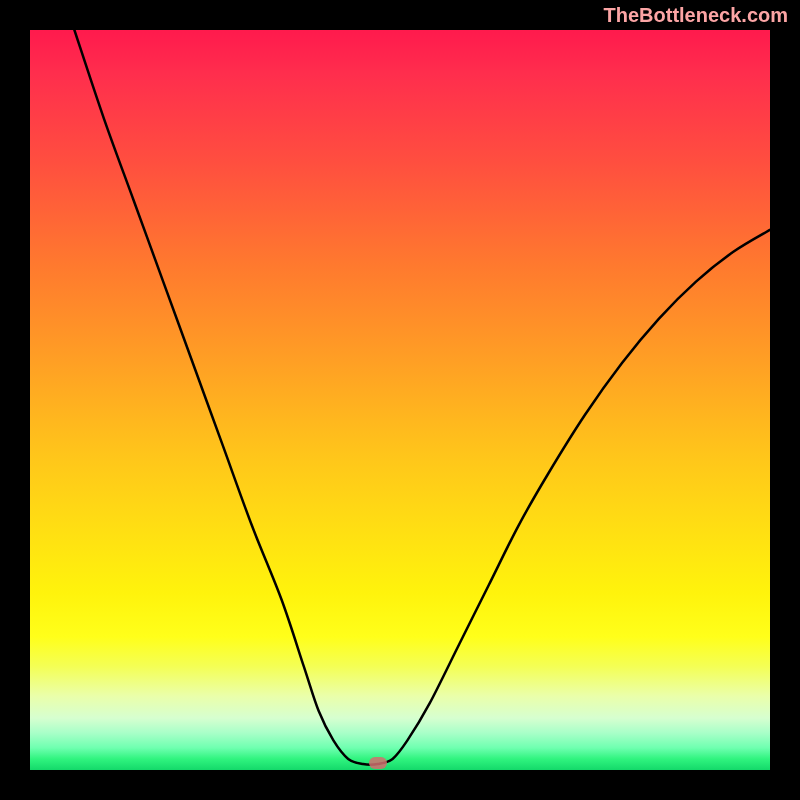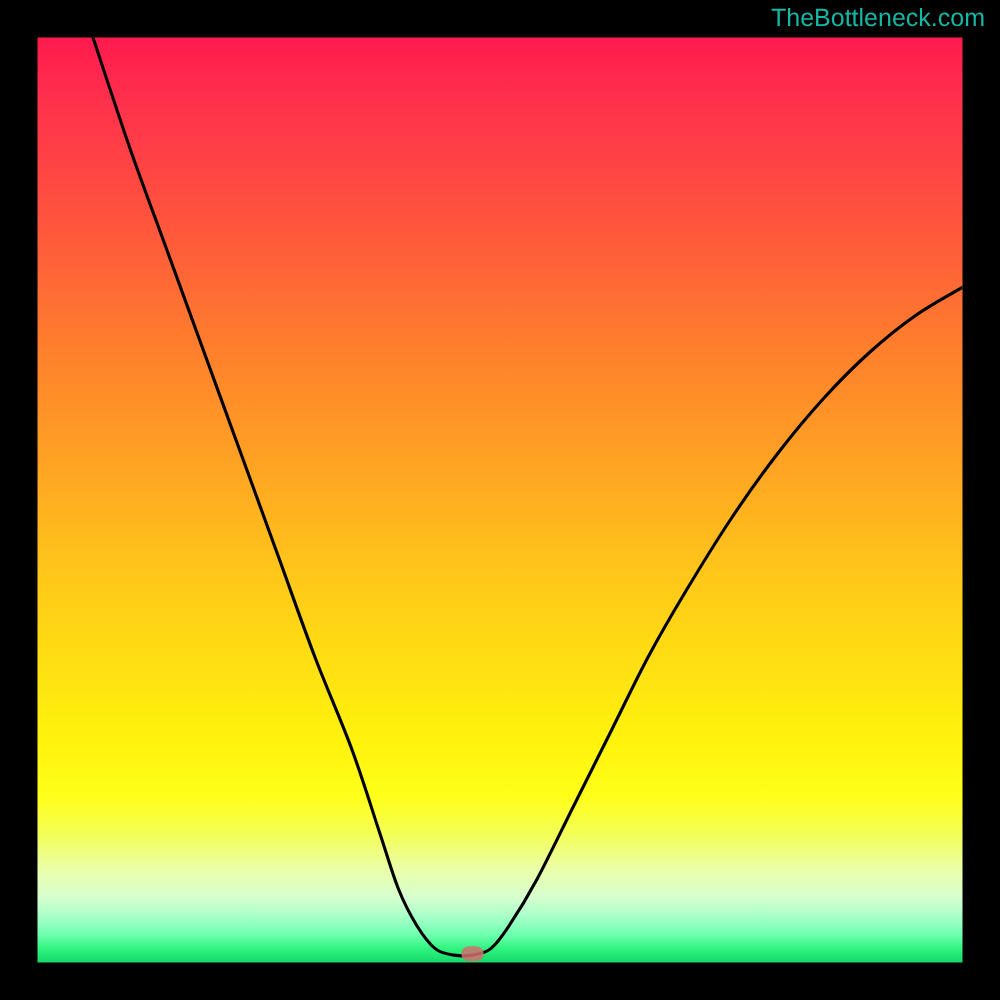--- a/index.html
+++ b/index.html
@@ -8,23 +8,23 @@
     height: 800px;
     background: #000;
     font-family: Arial, Helvetica, sans-serif;
     position: relative;
     overflow: hidden;
   }
   .watermark {
     position: absolute;
     top: 4px;
     right: 12px;
-    color: #14b8a6;
+    color: #fca5a5;
     font-size: 20px;
-    font-weight: 400;
+    font-weight: 700;
     z-index: 10;
   }
   .plot-area {
     position: absolute;
     left: 30px;
     top: 30px;
     width: 740px;
     height: 740px;
     background: linear-gradient(to bottom,
       #ff1a4d 0%,

